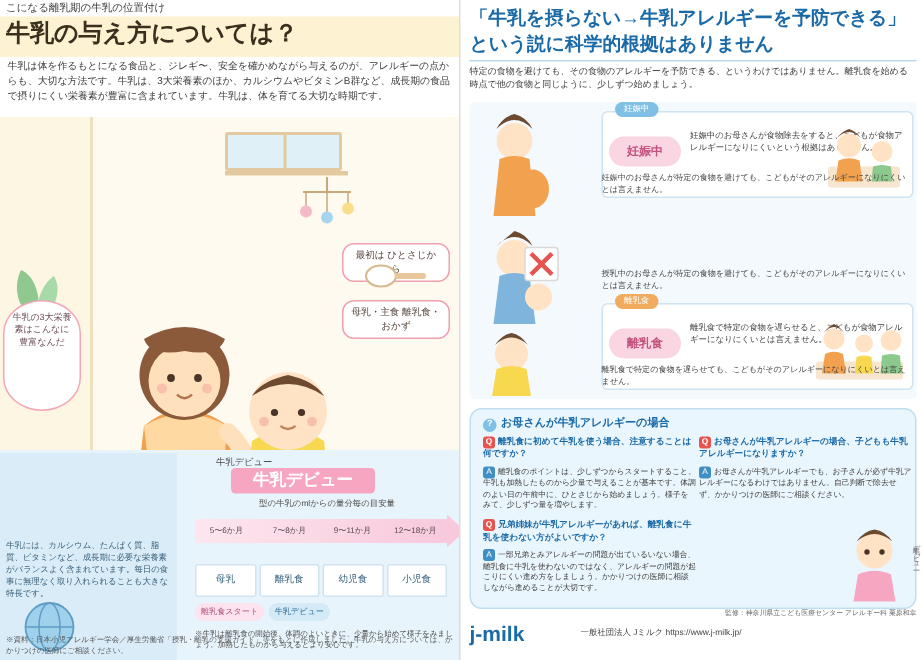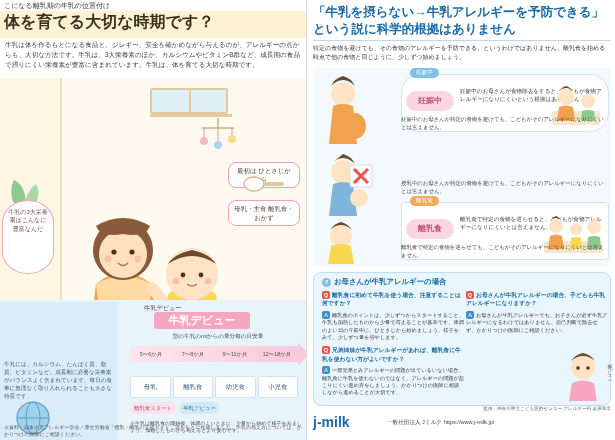--- a/index.html
+++ b/index.html
@@ -182,21 +182,21 @@
   
   .fig {
     position:absolute; top:68px; left:6px; width:298px; height:198px;
     background:#f3f9fd; border-radius:3px;
   }
   .fig-col-left { position:absolute; top:0; left:0; width:86px; height:198px; }
   .fig-stage {
     position:absolute; left:88px; width:208px; height:58px;
     background:#ffffff; border:1.2px solid #cfe4f0; border-radius:4px;
   }
-  .fig-stage.s1 { top:6px;border-radius:19px; }
+  .fig-stage.s1 { top:6px; }
   .fig-stage.s2 { top:70px; }
   .fig-stage.s3 { top:134px; }
   .stage-tag {
     position:absolute; top:-7px; left:8px; background:#7fc0e4; color:#ffffff;
     font-size:5.6px; border-radius:7px; padding:1px 6px; white-space:nowrap;
   }
   .stage-tag.green { background:#8cc98c; }
   .stage-tag.orange { background:#f0ab5e; }
   .stage-text {
     position:absolute; top:12px; left:58px; width:142px; font-size:5.6px;
@@ -267,21 +267,21 @@
 </head>
 <body>
 
 <div class="page">
 
   <div class="left-page">
 
     <div class="lp-topstrip">こになる離乳期の牛乳の位置付け</div>
 
     <div class="lp-title-band"></div>
-    <div class="lp-title">体を育てる大切な時期です？</div>
+    <div class="lp-title">牛乳の与え方については？</div>
 
     <div class="lp-lead">牛乳は体を作るもとになる食品と、ジレギ〜、安全を確かめながら与えるのが、アレルギーの点からも、大切な方法です。牛乳は、3大栄養素のほか、カルシウムやビタミンB群など、成長期の食品で摂りにくい栄養素が豊富に含まれています。牛乳は、体を育てる大切な時期です。</div>
 
     <div class="illus">
       <div class="illus-room"></div>
       <div class="window"></div>
       <div class="wall-shelf"></div>
 
       <svg class="mobile-toy" viewBox="0 0 44 44">
         <line x1="22" y1="0" x2="22" y2="10" stroke="#c8a97a" stroke-width="1.4"></line>

